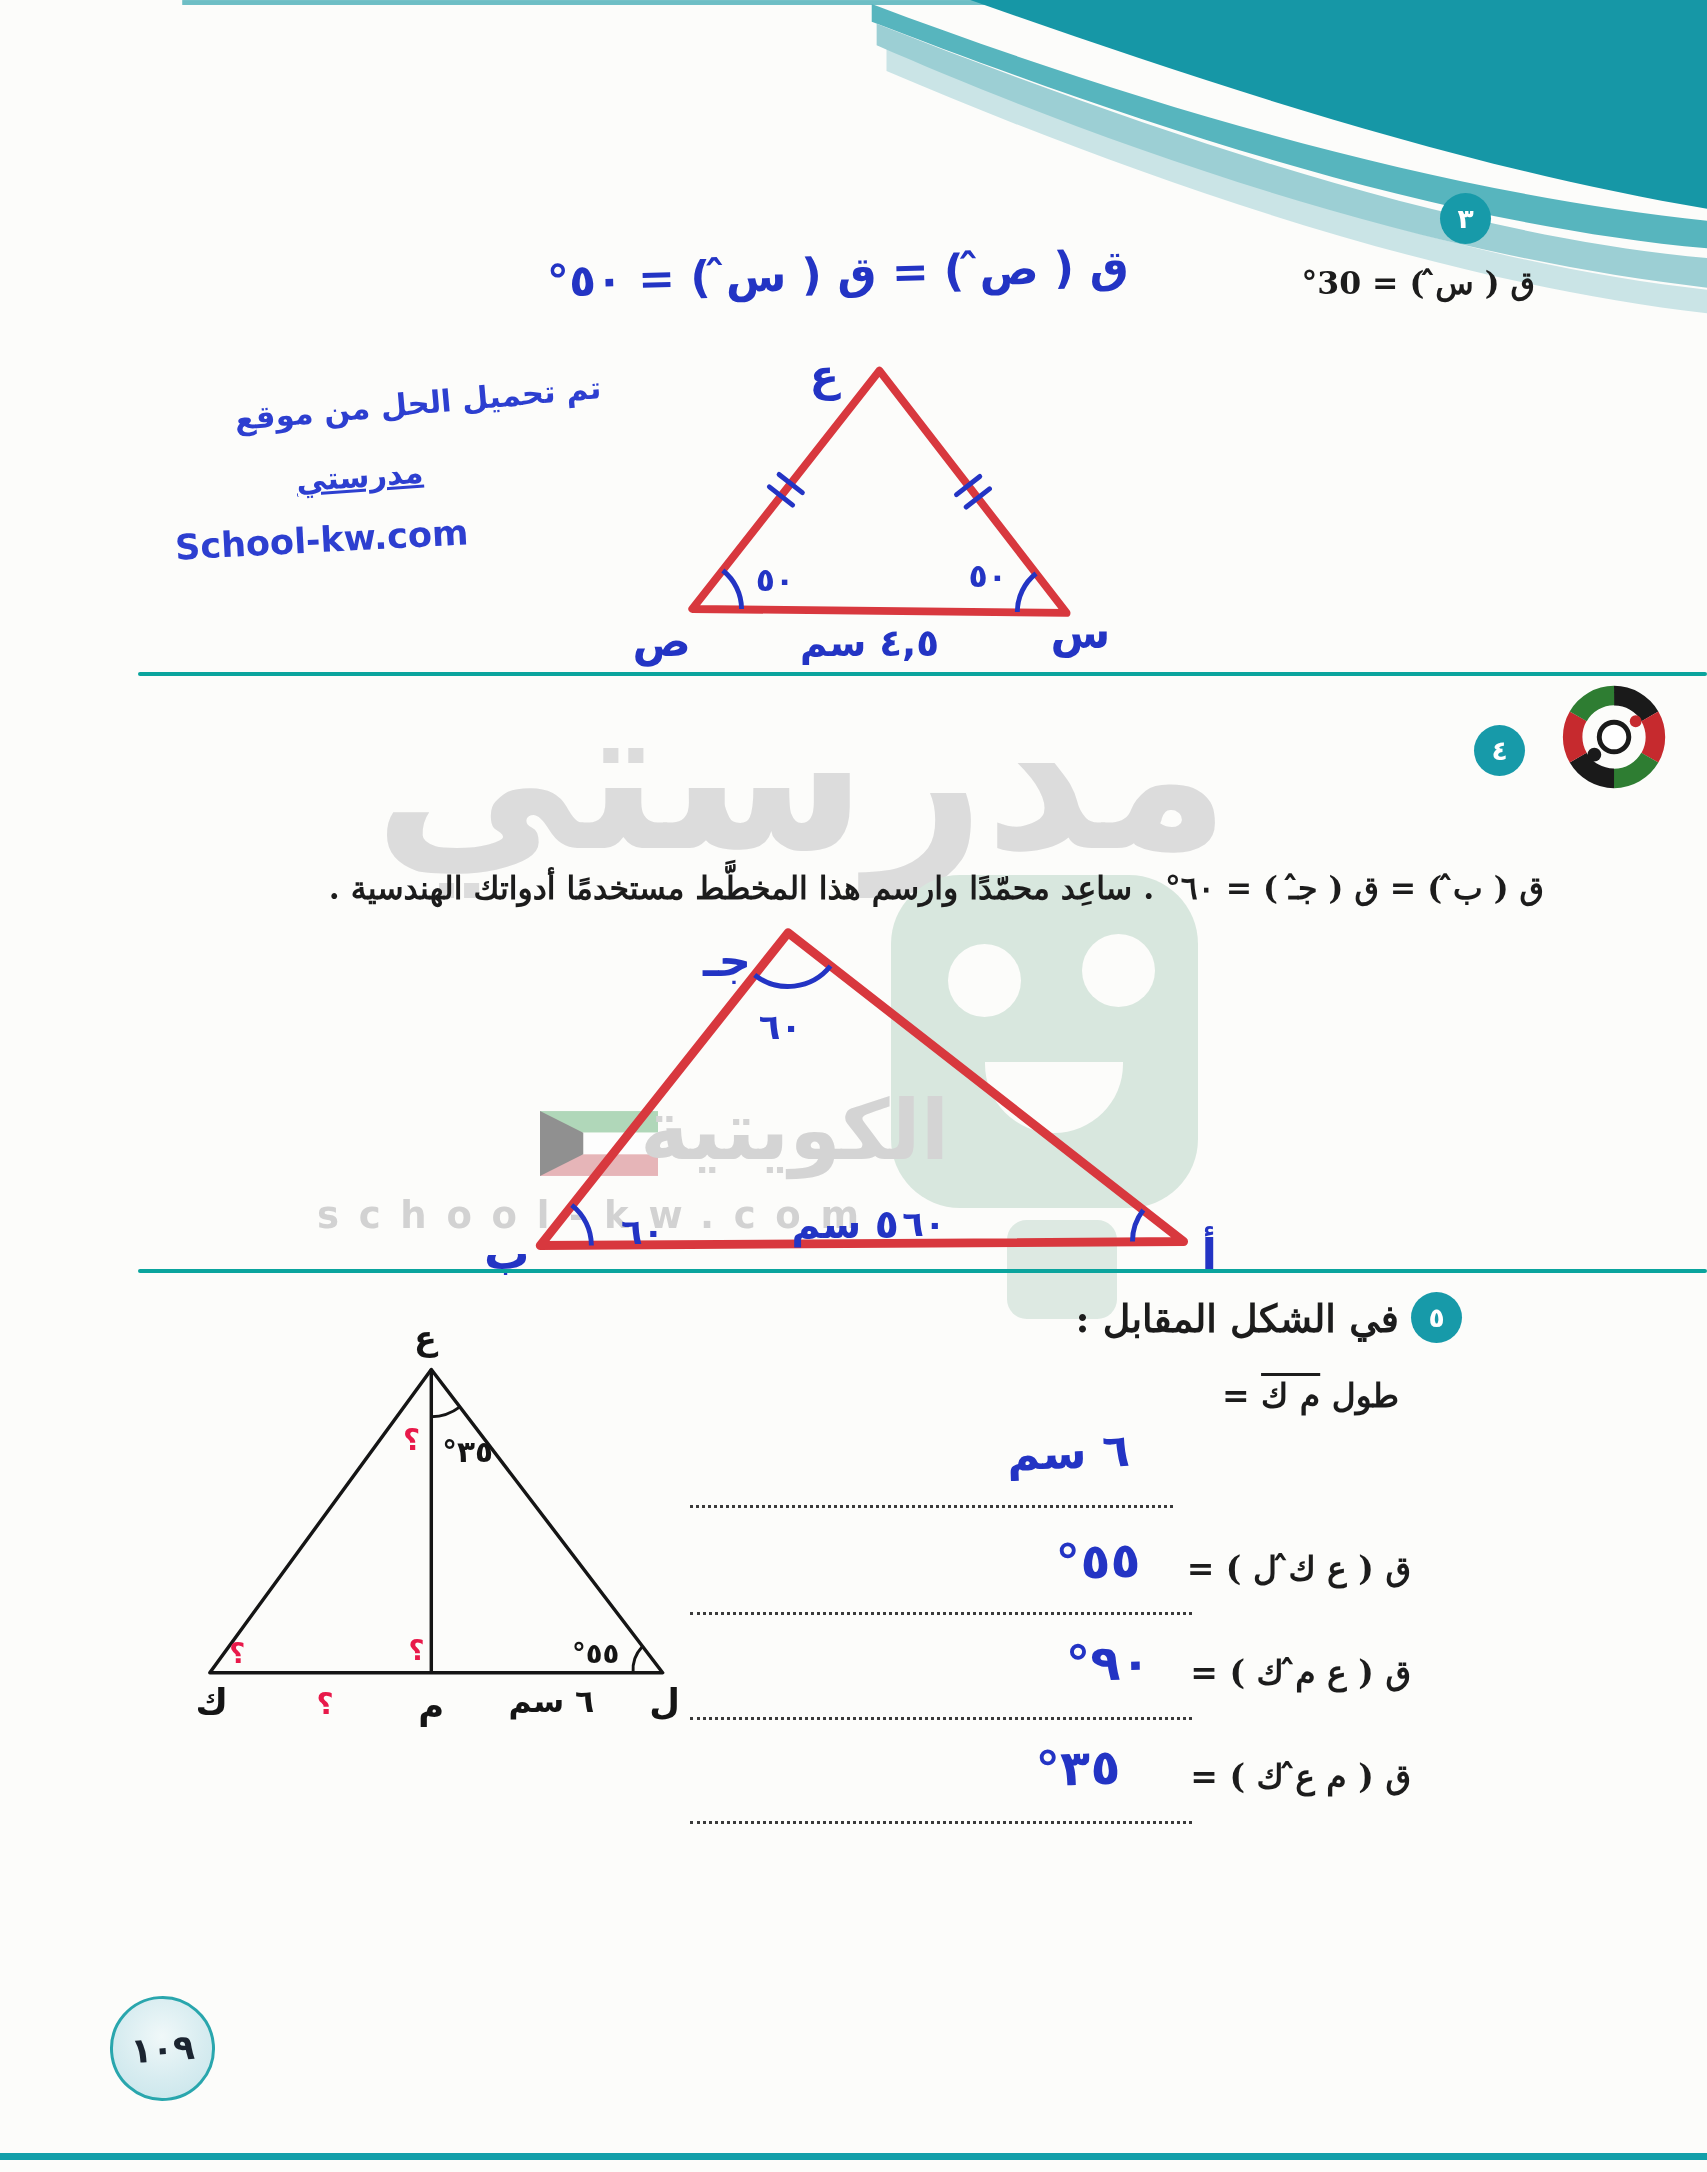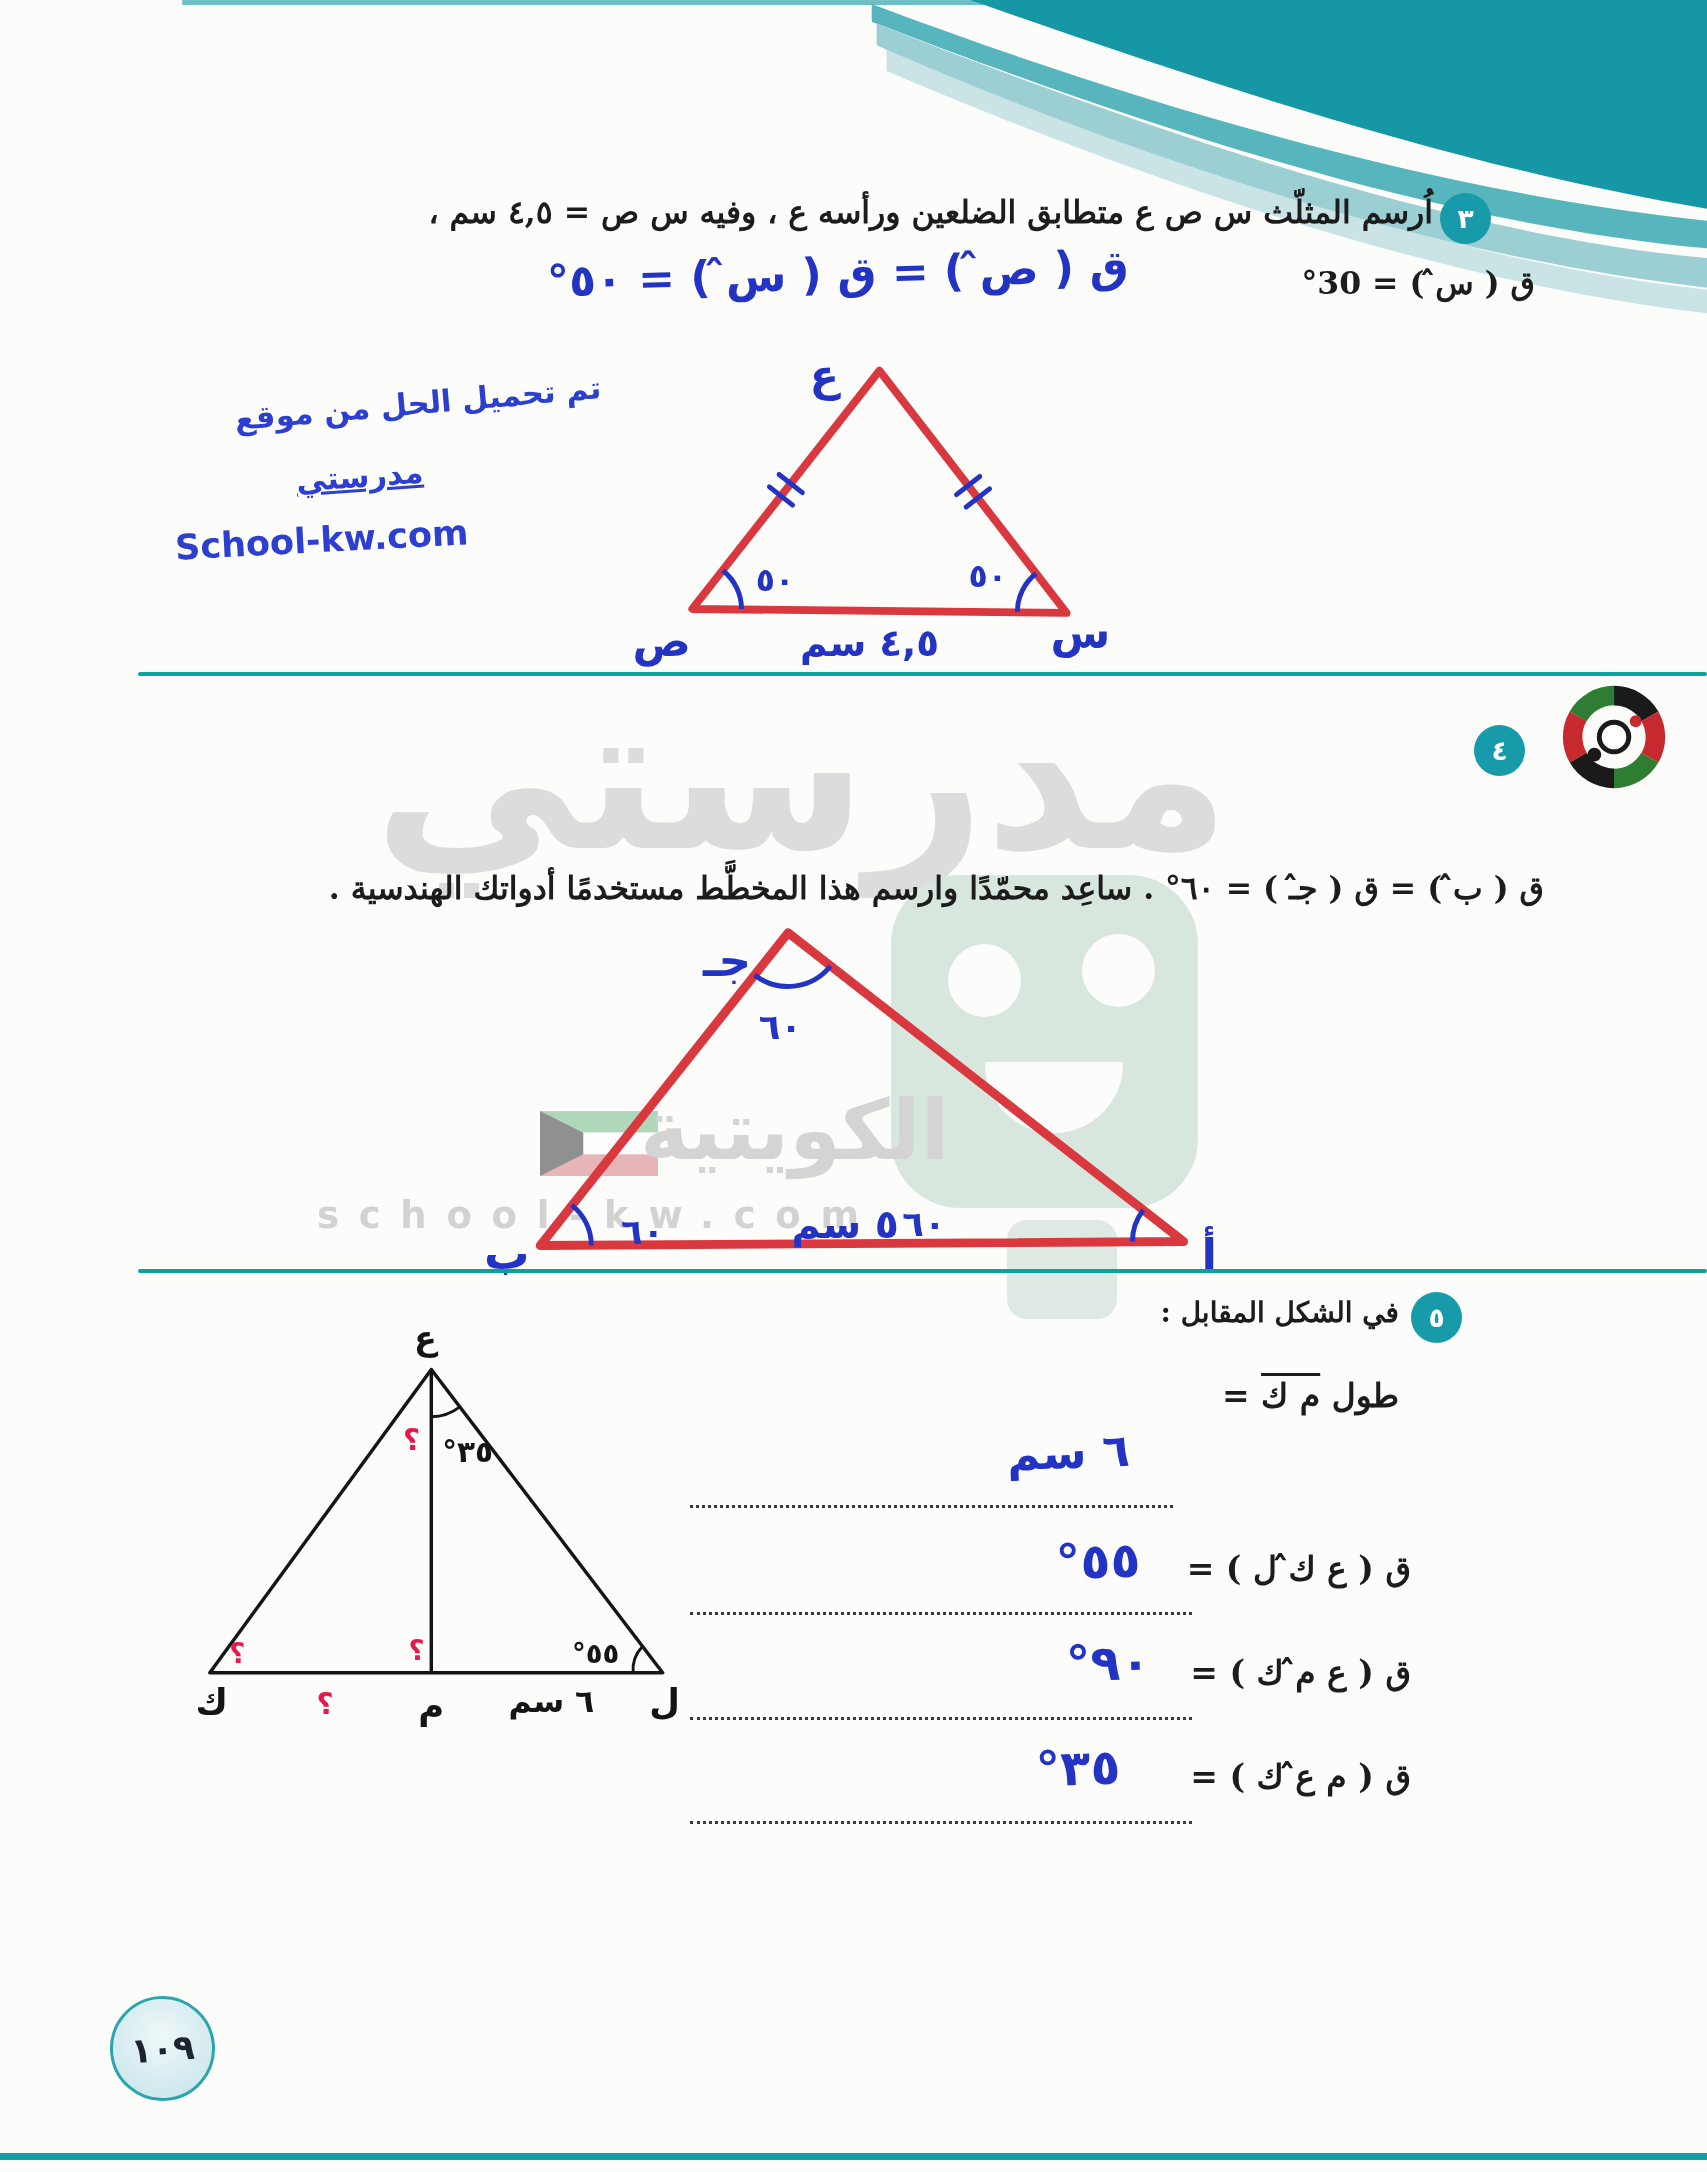--- a/index.html
+++ b/index.html
@@ -67,21 +67,20 @@
   <svg class="abs" style="left:540px;top:1111px" width="118" height="65" viewBox="0 0 120 66" opacity="0.6">
     <rect x="0" y="0" width="120" height="22" fill="#7fbf8f"></rect>
     <rect x="0" y="22" width="120" height="22" fill="#ffffff"></rect>
     <rect x="0" y="44" width="120" height="22" fill="#d9868d"></rect>
     <polygon points="0,0 44,22 44,44 0,66" fill="#4a4a4a"></polygon>
   </svg>
   <div class="wm" style="left:640px;top:1082px;font-size:83px;color:#d4d4d4;">الكويتية</div>
   <div class="abs wm-site" style="left:317px;top:1194px;font-size:37px;">school-kw.com</div>
 
   <div class="badge" style="left:1440px;top:193px;">٣</div>
-  <div class="abs print" style="right:274px;top:193px;font-size:31.5px;">اُرسم المثلّث س ص ع متطابق الضلعين ورأسه ع ، وفيه س ص = ٤,٥ سم ،</div>
   <div class="abs print" style="right:172px;top:264px;font-size:31.5px;">ق ( س̂ ) = 30°</div>
   <div class="abs hwb" style="left:547px;top:248px;font-size:44px;transform:rotate(-1.5deg);">ق ( ص̂ ) = ق ( س̂ ) = ٥٠°</div>
 
   <div class="note-line" style="left:234px;top:386px;font-size:30.5px;transform:rotate(-5deg);">تم تحميل الحل من موقع</div>
   <div class="note-line" style="left:296px;top:459px;font-size:30.5px;transform:rotate(-4deg);text-decoration:underline;">مدرستي</div>
   <div class="note-line" style="left:175px;top:520px;font-size:35px;direction:ltr;transform:rotate(-3deg);">School-kw.com</div>
 
   <svg class="abs" style="left:566px;top:345px" width="552" height="325" viewBox="0 0 560 330">
     <polygon points="318,26 128,268 508,272" fill="none" stroke="#D8383E" stroke-width="8" stroke-linejoin="round"></polygon>
     <g stroke="#2334c4" stroke-width="5" stroke-linecap="round">
@@ -145,21 +144,21 @@
     <text x="34" y="364" font-size="46" fill="#2334c4" text-anchor="middle">ب</text>
     <text x="172" y="338" font-size="36" fill="#2334c4" text-anchor="middle">٦٠</text>
     <text x="378" y="332" font-size="40" fill="#2334c4" text-anchor="middle" style="direction:rtl">٥ سم</text>
     <text x="458" y="330" font-size="36" fill="#2334c4" text-anchor="middle">٦٠</text>
     <text x="748" y="366" font-size="46" fill="#2334c4" text-anchor="middle">أ</text>
   </svg>
 
   <div class="sep" style="top:1269px;"></div>
 
   <div class="badge" style="left:1411px;top:1292px;">٥</div>
-  <div class="abs print" style="right:308px;top:1296px;font-size:28px;">في الشكل المقابل :</div>
+  <div class="abs print" style="right:308px;top:1296px;font-size:38px;">في الشكل المقابل :</div>
 
   <div class="abs print anslabel" style="right:308px;top:1376px;">
     <span>طول</span>
     <span class="ovl">م ك</span>
     <span>=</span>
   </div>
   <div class="dotline" style="left:690px;width:483px;top:1505px;"></div>
   <div class="abs hwb ansval" style="left:1007px;top:1426px;transform:rotate(-2deg);font-size:45px;">٦ سم</div>
 
   <div class="abs print anslabel" style="right:296px;top:1549px;text-align:center;">ق ( ع ك̂ ل ) =</div>

